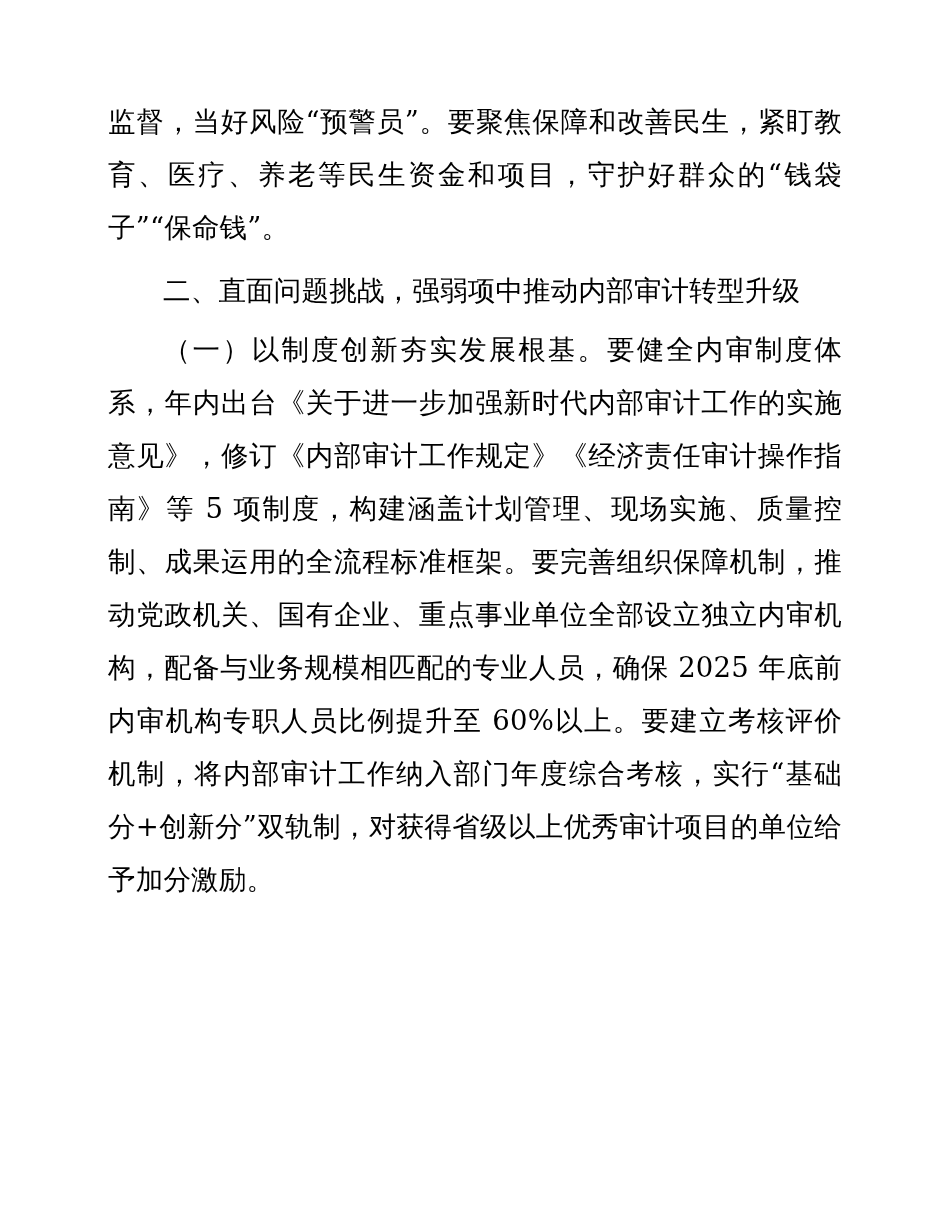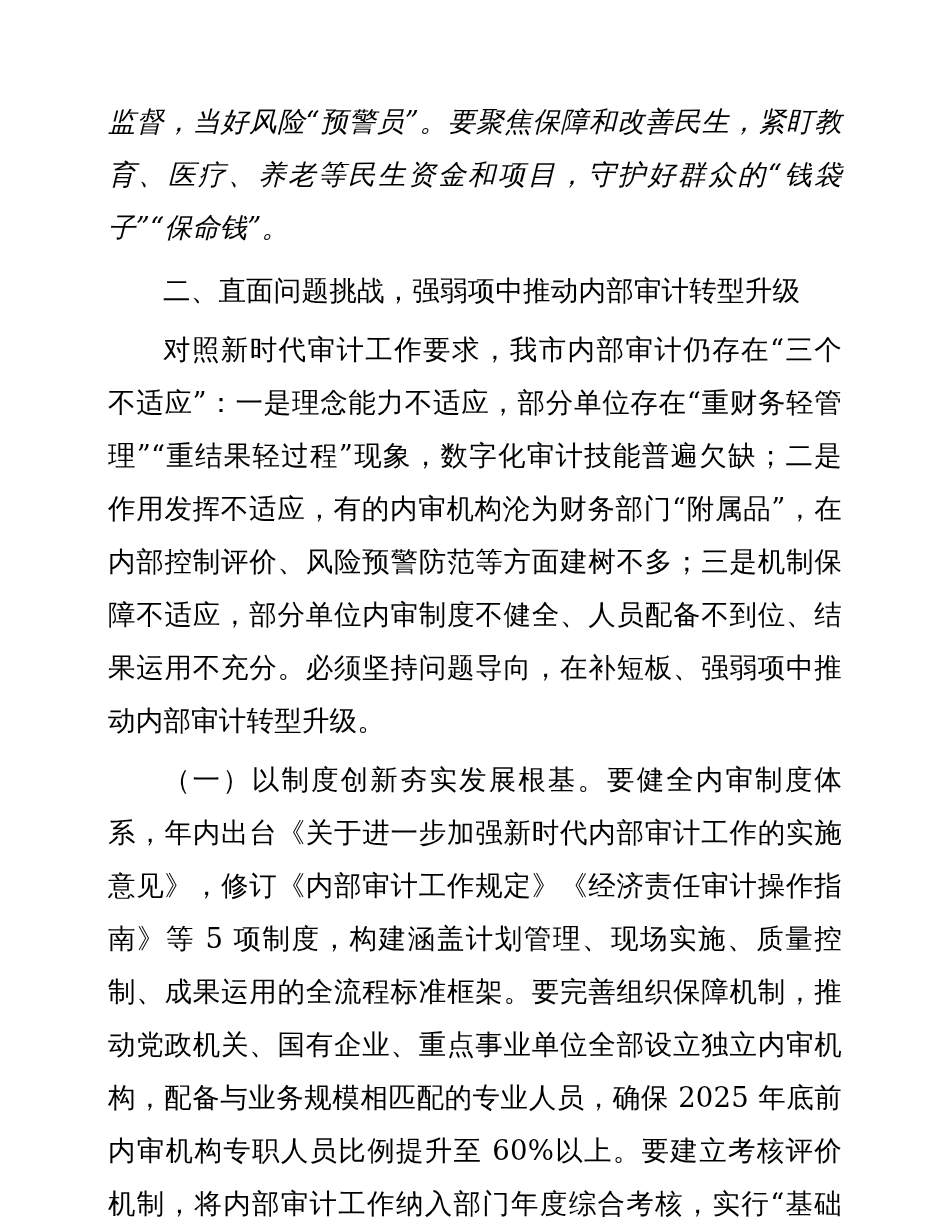--- a/index.html
+++ b/index.html
@@ -27,34 +27,32 @@
     text-align: justify;
     text-justify: inter-ideograph;
     letter-spacing: 0.2px;
   }
   p {
     margin: 0 0 0 0;
     text-indent: 2em;
   }
   p.noindent {
     text-indent: 0;
-    font-style: italic;
   }
   .heading {
     text-indent: 2em;
     margin-top: 10px;
     margin-bottom: 6px;
   }
   .para-gap {
     margin-top: 6px;
   }
 </style>
 </head>
 <body>
 
 <div class="page">
   <div class="doc-body">
     <p class="noindent">监督，当好风险“预警员”。要聚焦保障和改善民生，紧盯教育、医疗、养老等民生资金和项目，守护好群众的“钱袋子”“保命钱”。</p>
     <p class="heading">二、直面问题挑战，强弱项中推动内部审计转型升级</p>
-    <p>对照新时代审计工作要求，我市内部审计仍存在“三个不适应”：一是理念能力不适应，部分单位存在“重财务轻管理”“重结果轻过程”现象，数字化审计技能普遍欠缺；二是作用发挥不适应，有的内审机构沦为财务部门“附属品”，在内部控制评价、风险预警防范等方面建树不多；三是机制保障不适应，部分单位内审制度不健全、人员配备不到位、结果运用不充分。必须坚持问题导向，在补短板、强弱项中推动内部审计转型升级。</p>
     <p class="para-gap">（一）以制度创新夯实发展根基。要健全内审制度体系，年内出台《关于进一步加强新时代内部审计工作的实施意见》，修订《内部审计工作规定》《经济责任审计操作指南》等 5 项制度，构建涵盖计划管理、现场实施、质量控制、成果运用的全流程标准框架。要完善组织保障机制，推动党政机关、国有企业、重点事业单位全部设立独立内审机构，配备与业务规模相匹配的专业人员，确保 2025 年底前内审机构专职人员比例提升至 60%以上。要建立考核评价机制，将内部审计工作纳入部门年度综合考核，实行“基础分+创新分”双轨制，对获得省级以上优秀审计项目的单位给予加分激励。</p>
   </div>
 </div>
 
 </body></html>

